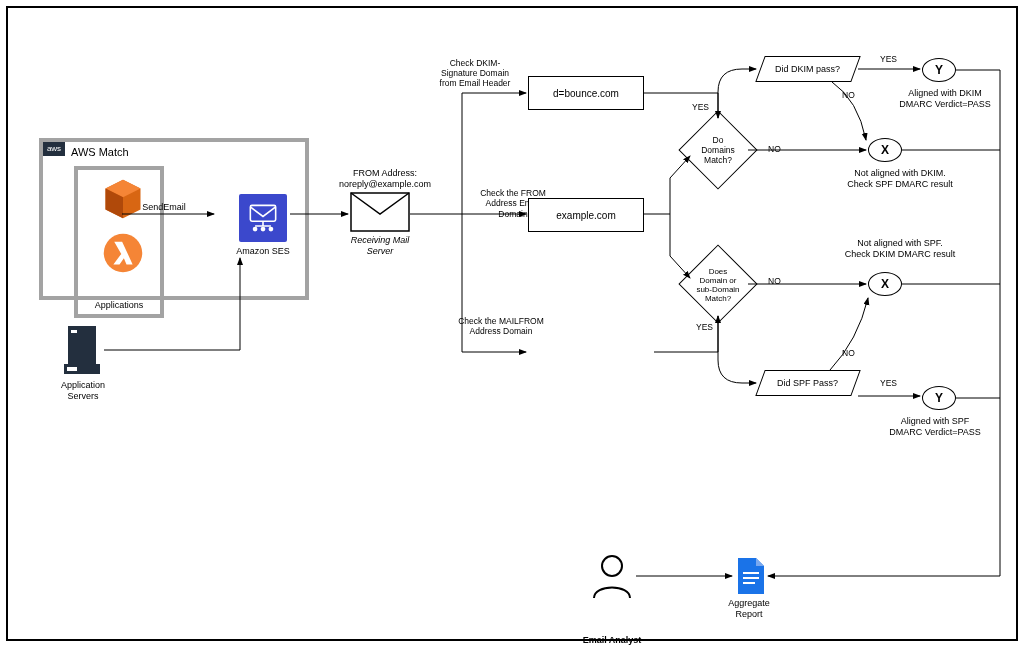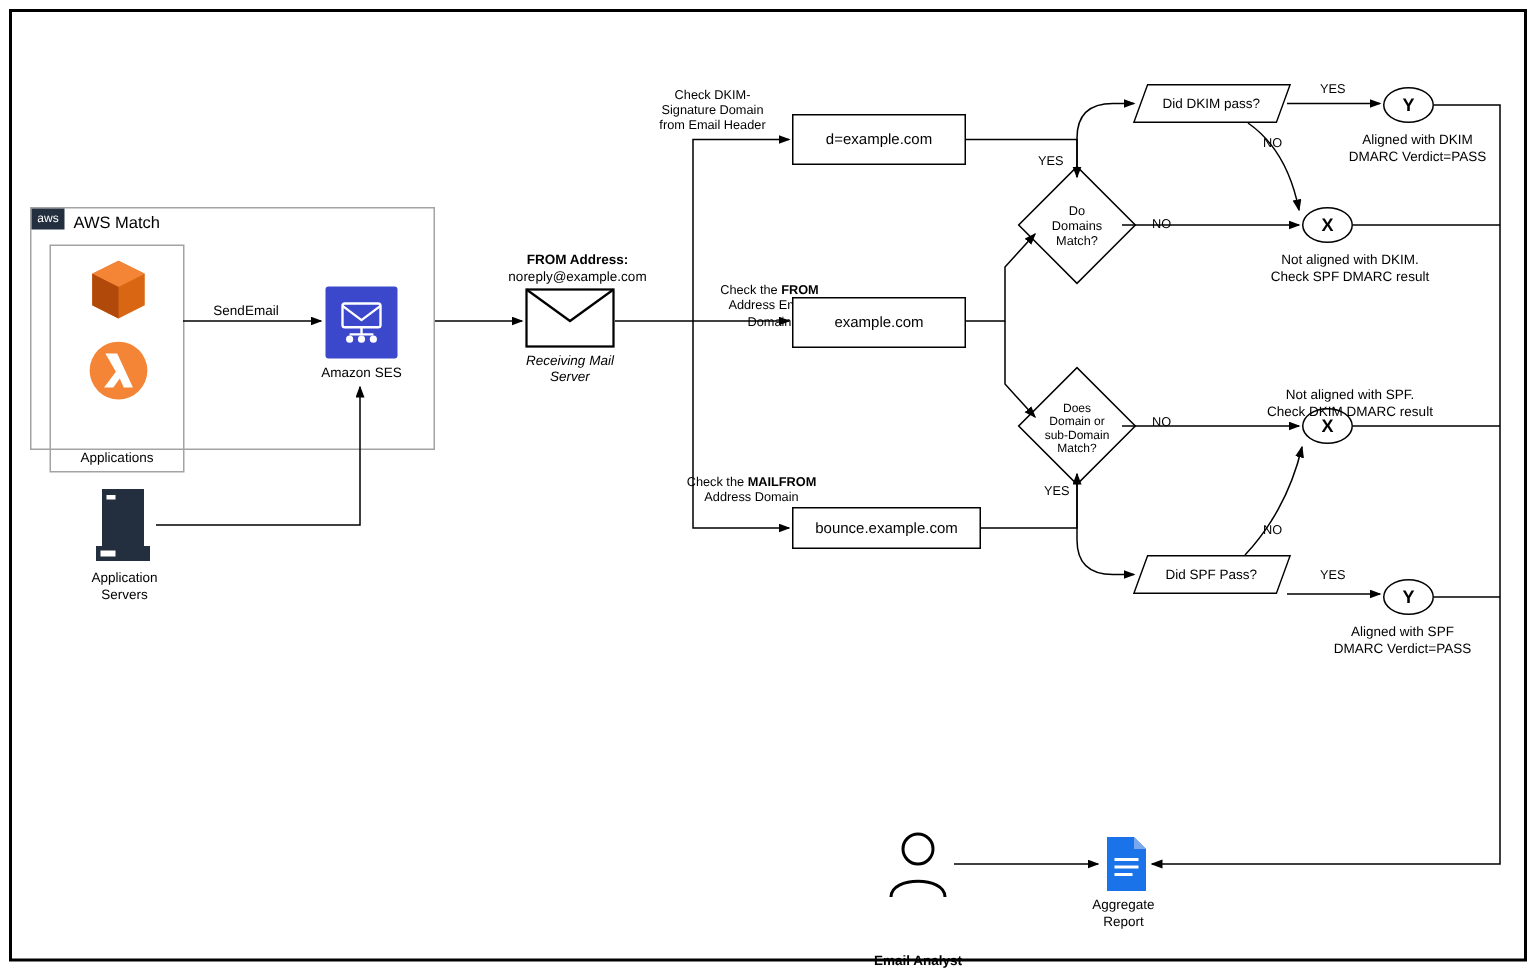--- a/index.html
+++ b/index.html
@@ -14,21 +14,22 @@
   .frame {
     position: absolute;
     top: 6px; left: 6px; right: 6px; bottom: 6px;
     border: 2px solid #000;
   }
   .node, .label, .icon, .decision, .para, .circle, .group, .line, .arrowhead {
     position: absolute;
     box-sizing: border-box;
   }
   .group {
-    border: 1px solid #a3a3a3;
+    border: 4px solid #a3a3a3;
+    margin-left: 19px;
   }
   .group-title {
     position: absolute;
     top: 4px; left: 28px;
     font-size: 11px;
     font-weight: 400;
   }
   .group-tag {
     position: absolute;
     top: 0; left: 0;
@@ -108,21 +109,21 @@
     border-radius: 2px;
   }
   .ec2-icon, .lambda-icon {
     width: 42px; height: 42px;
     display: flex;
     align-items: center;
     justify-content: center;
   }
   .server-icon { color: #232f3e; }
   .report-icon { color: #1a73e8; }
-  .b { font-weight: 700; }
+  .b { font-weight: 400; }
 </style>
 </head>
 <body>
 
 <div class="canvas">
   <div class="frame"></div>
 
   <div class="group" style="top:138px; left:20px; width:270px; height:162px;">
     <div class="group-tag">aws</div>
     <div class="group-title">AWS Match</div>
@@ -177,31 +178,30 @@
   <div class="label" style="top:168px; left:330px; width:110px;">
     <span class="b">FROM Address:</span><br>
     <span>noreply@example.com</span>
   </div>
   <div class="label" style="top:235px; left:344px; width:72px; white-space:pre-line;font-style:italic;">Receiving Mail
 Server</div>
 
   <div class="label label-small" style="top:58px; left:427px; width:96px; white-space:pre-line;">Check DKIM-
 Signature Domain
 from Email Header</div>
-  <div class="node box" style="top:76px; left:528px; width:116px; height:34px;">d=example.com</div>
+  <div class="node box" style="top:76px; left:528px; width:116px; height:34px;">d=bounce.com</div>
 
   <div class="label label-small" style="top:178px; left:468px; width:90px; white-space:pre-line;">
     Check the <span class="b">FROM</span><br>Address Email<br>Domain
   </div>
   <div class="node box" style="top:198px; left:528px; width:116px; height:34px;">example.com</div>
 
   <div class="label label-small" style="top:316px; left:446px; width:110px;">
     Check the <span class="b">MAILFROM</span><br>Address Domain
   </div>
-  <div class="node box" style="top:338px; left:528px; width:126px; height:28px;">bounce.example.com</div>
 
   <div class="decision" style="top:122px; left:690px;">
     <div class="decision-label" style="white-space:pre-line;">Do
 Domains
 Match?</div>
   </div>
   <div class="decision" style="top:256px; left:690px;">
     <div class="decision-label" style="white-space:pre-line; font-size:8px;">Does
 Domain or
 sub-Domain
@@ -217,21 +217,21 @@
 
   <div class="circle" style="top:58px; left:922px;">Y</div>
   <div class="circle" style="top:138px; left:868px;">X</div>
   <div class="circle" style="top:272px; left:868px;">X</div>
   <div class="circle" style="top:386px; left:922px;">Y</div>
 
   <div class="label" style="top:88px; left:880px; width:130px; white-space:pre-line;">Aligned with DKIM
 DMARC Verdict=PASS</div>
   <div class="label" style="top:168px; left:830px; width:140px; white-space:pre-line;">Not aligned with DKIM.
 Check SPF DMARC result</div>
-  <div class="label" style="top:238px; left:830px; width:140px; white-space:pre-line;margin-top:20px;">Not aligned with SPF.
+  <div class="label" style="top:238px; left:830px; width:140px; white-space:pre-line;">Not aligned with SPF.
 Check DKIM DMARC result</div>
   <div class="label" style="top:416px; left:870px; width:130px; white-space:pre-line;">Aligned with SPF
 DMARC Verdict=PASS</div>
 
   <div class="label label-small" style="top:102px; left:692px;">YES</div>
   <div class="label label-small" style="top:54px; left:880px;">YES</div>
   <div class="label label-small" style="top:90px; left:842px;">NO</div>
   <div class="label label-small" style="top:144px; left:768px;">NO</div>
   <div class="label label-small" style="top:276px; left:768px;">NO</div>
   <div class="label label-small" style="top:322px; left:696px;">YES</div>

